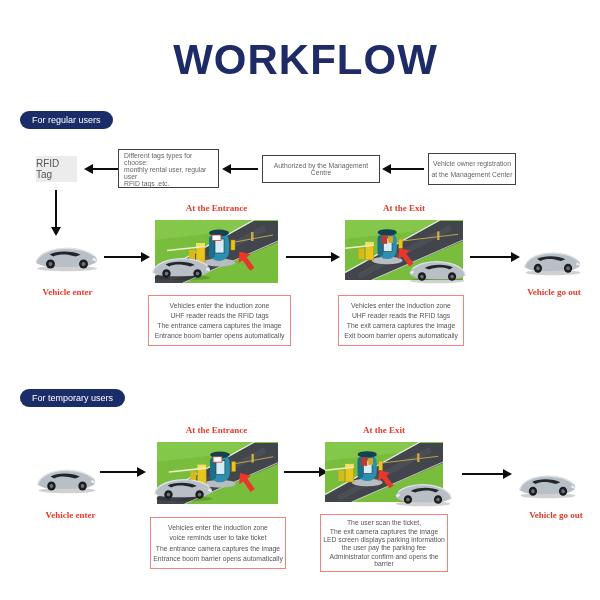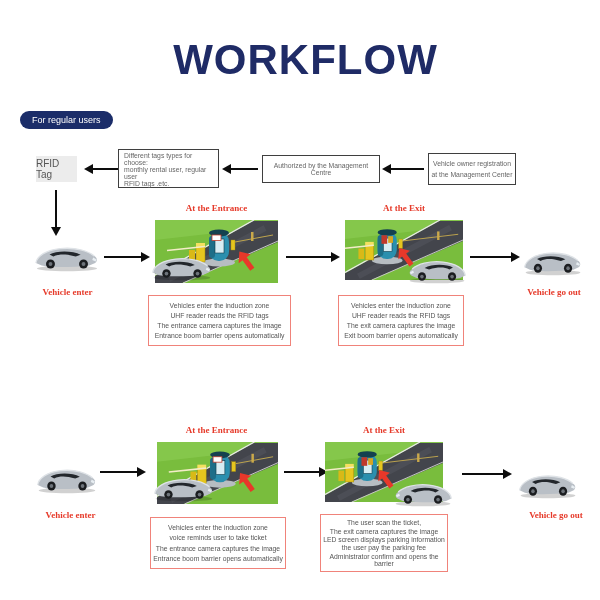--- a/index.html
+++ b/index.html
@@ -219,20 +219,21 @@
       <div>The entrance camera captures the image</div>
       <div>Entrance boom barrier opens automatically</div>
     </div>
   <div class="steps" style="left:338px;top:295px;width:126px;height:51px;">
       <div>Vehicles enter the induction zone</div>
       <div>UHF reader reads the RFID tags</div>
       <div>The exit camera captures the image</div>
       <div>Exit boom barrier opens automatically</div>
     </div>
 
+  <div class="pill" style="top:389px;">For temporary users</div>
 
   <div class="red-label" style="left:155px;width:123px;top:425px;">At the Entrance</div>
   <div class="red-label" style="left:325px;width:118px;top:425px;">At the Exit</div>
 
   <div class="car" style="left:35px;top:462px;width:64px;height:32px;">
       <svg viewBox="0 0 70 32" preserveAspectRatio="none">
         <g>
           <ellipse cx="35" cy="28.5" rx="31" ry="2.8" fill="rgba(0,0,0,0.18)"></ellipse>
           <path d="M3,23 C4,16 14,10 28,8.6 C44,7 57,11 63,16 C66.5,18 66.5,21 64,23 L58,25.5 C40,27.5 16,27.5 9,25.5 Z" fill="#b9bfc6"></path>
           <path d="M3,23 C4,16 14,10 28,8.6 C44,7 57,11 63,16" fill="none" stroke="#dfe3e7" stroke-width="1.4"></path>

